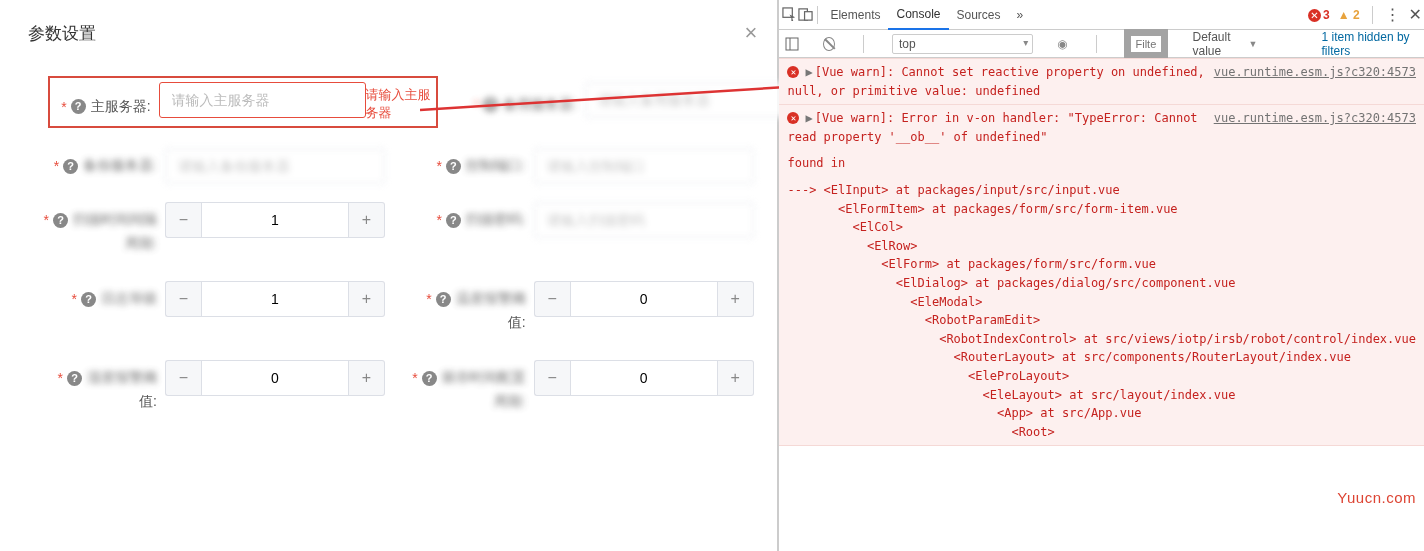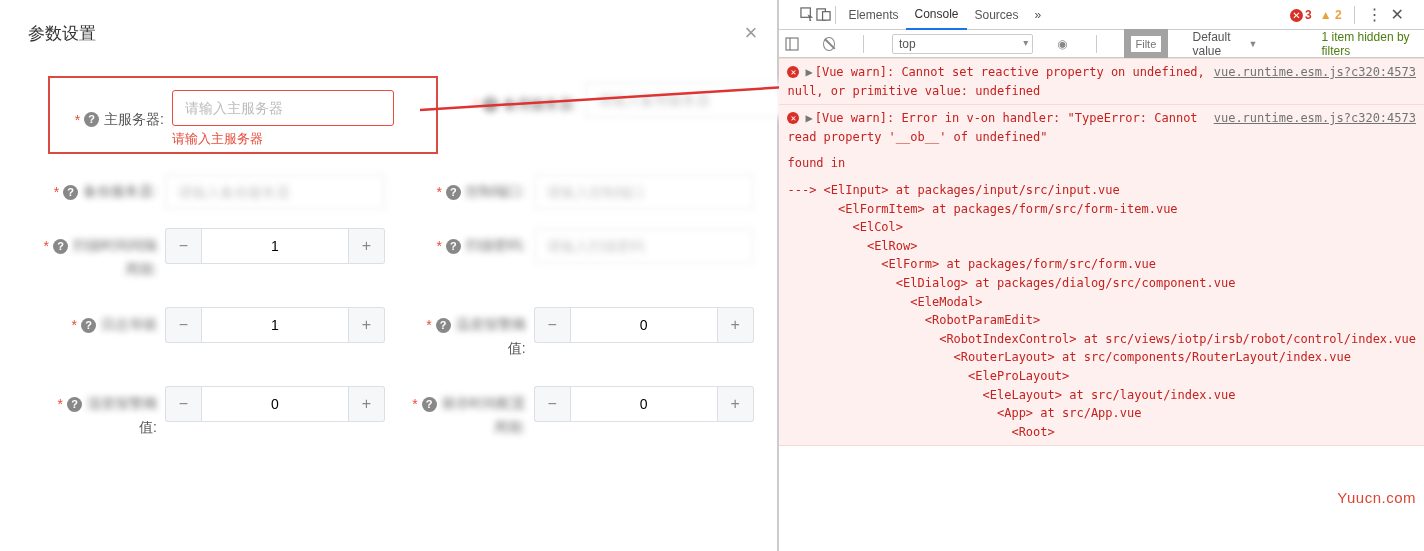--- a/index.html
+++ b/index.html
@@ -16,53 +16,53 @@
 .highlight-box { border: 2px solid #d84b3e; padding: 4px 2px 4px 2px; margin: 0 0 8px 28px; width: 390px; position: relative; }
 .row { display: flex; margin-bottom: 18px; }
 .col { flex: 1; display: flex; align-items: flex-start; }
 .label-wrap { width: 145px; text-align: right; padding-right: 8px; padding-top: 9px; font-size: 14px; color: #555; white-space: nowrap; display: flex; justify-content: flex-end; align-items: center; gap: 2px; }
 .req { color: #e74c3c; margin-right: 2px; }
 .help-icon { display: inline-block; width: 15px; height: 15px; border-radius: 50%; background: #888; color: #fff; font-size: 11px; line-height: 15px; text-align: center; margin-right: 3px; font-weight: bold; }
 .input { height: 36px; border: 1px solid #dcdfe6; border-radius: 3px; padding: 0 12px; font-size: 14px; color: #555; outline: none; width: 220px; background: #fff; }
 .input.error { border-color: #e74c3c; }
 .input::placeholder { color: #bbb; }
 .err-msg { color: #e74c3c; font-size: 13px; margin-top: 4px; }
-.field-col { display: flex; flex-direction: column; margin-top: 8px; }
+.field-col { display: flex; flex-direction: row; }
 
 .stepper { display: flex; }
 .step-btn { width: 36px; height: 36px; border: 1px solid #dcdfe6; background: #f6f7f9; display: flex; align-items: center; justify-content: center; font-size: 16px; color: #888; cursor: pointer; }
 .step-btn.minus { border-radius: 3px 0 0 3px; border-right: none; }
 .step-btn.plus { border-radius: 0 3px 3px 0; border-left: none; }
 .step-input { width: 148px; height: 36px; border: 1px solid #dcdfe6; text-align: center; font-size: 14px; outline: none; }
 .sub-label { text-align: right; width: 145px; padding-right: 8px; font-size: 14px; color: #555; margin-top: 6px; }
 
 .blur { filter: blur(3px); opacity: 0.85; }
 
 .arrow-svg { position: absolute; top: 75px; left: 420px; pointer-events: none; }
 
 
-.dt-top { height: 30px; border-bottom: 1px solid #ccc; display: flex; align-items: center; padding: 0 20px; font-size: 12px; color: #555; }
+.dt-top { height: 30px; border-bottom: 1px solid #ccc; display: flex; align-items: center; padding: 0 2px; font-size: 12px; color: #555; }
 .dt-icon { width: 16px; height: 16px; display: flex; align-items: center; justify-content: center; color: #555; }
 .dt-sep { width: 1px; height: 18px; background: #ccc; margin: 0 4px; }
 .dt-tab { padding: 6px 8px; cursor: pointer; color: #555; }
 .dt-tab.active { border-bottom: 2px solid #1a73e8; color: #333; margin-bottom: -1px; padding-bottom: 7px; }
 .dt-right { margin-left: auto; display: flex; align-items: center; gap: 8px; }
 .badge-err { color: #d93025; font-weight: bold; }
 .badge-err-circle { display:inline-block; width:13px; height:13px; border-radius:50%; background:#d93025; color:#fff; font-size:10px; line-height:13px; text-align:center; margin-right:2px; }
 .badge-warn-tri { color: #e8a33d; font-weight:bold; }
 .dt-more { font-size: 16px; color: #555; cursor: pointer; }
 .dt-close { font-size: 16px; color: #555; cursor: pointer; }
 
 .dt-filter { height: 28px; border-bottom: 1px solid #ccc; display: flex; align-items: center; padding: 0 6px; gap: 24px; font-size: 12px; color: #555; }
 .no-circle { width: 14px; height: 14px; border: 1.5px solid #888; border-radius: 50%; position: relative; }
 .no-circle::after { content: ""; position: absolute; width: 14px; height: 1.5px; background: #888; top: 5px; left: -1px; transform: rotate(45deg); }
 .ctx-select { border: 1px solid #ccc; padding: 2px 16px 2px 6px; border-radius: 2px; background: #fff; position: relative; width: 170px; }
 .ctx-select::after { content: "▾"; position: absolute; right: 4px; top: 2px; color: #888; font-size: 10px; }
 .filter-input { border: 7px solid #a3a3a3; padding: 2px 4px; width: 44px; font-size: 11px; color: #888; }
-.hidden-text { color: #4d7c0f; margin-left: 40px; }
+.hidden-text { color: #0369a1; margin-left: 40px; }
 .levels { display:flex; align-items:center; gap:2px; }
 
 .console-body { flex: 1; overflow: auto; font-family: Menlo, Consolas, monospace; font-size: 12px; line-height: 1.55; }
 .log-item { background: #fdf0ef; border-top: 1px solid #f5d9d6; border-bottom: 1px solid #f5d9d6; padding: 4px 8px 4px 8px; color: #c5221f; position: relative; }
 .log-item + .log-item { border-top: none; }
 .log-src { float: right; color: #737373; text-decoration: underline; cursor: pointer; white-space: nowrap; }
 .log-toggle { color: #777; margin-right: 2px; cursor: pointer; }
 .log-x { display: inline-block; width: 12px; height: 12px; border-radius: 50%; background: #d93025; color: #fff; font-size: 9px; line-height: 12px; text-align: center; margin-right: 6px; position: relative; top: -1px; }
 .trace-indent { white-space: pre; }
 

